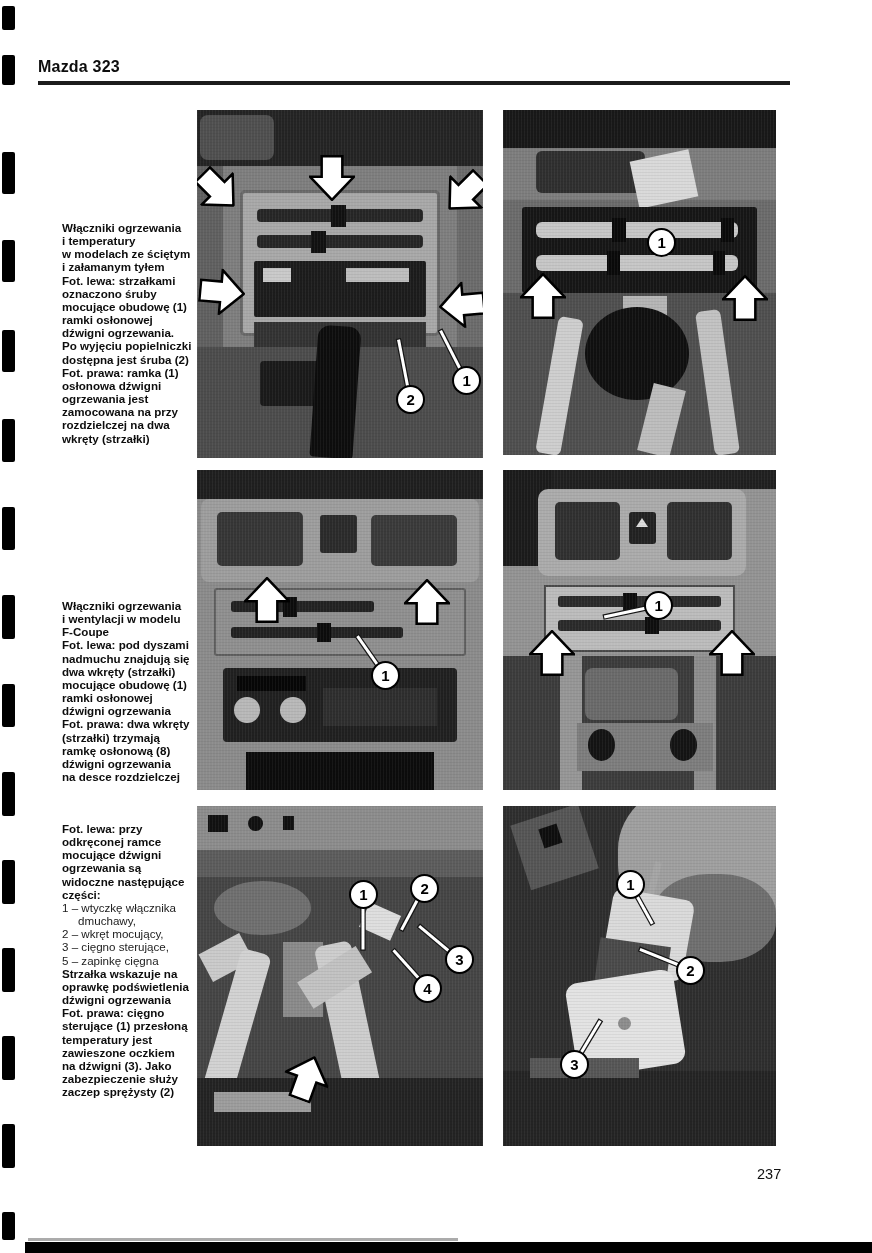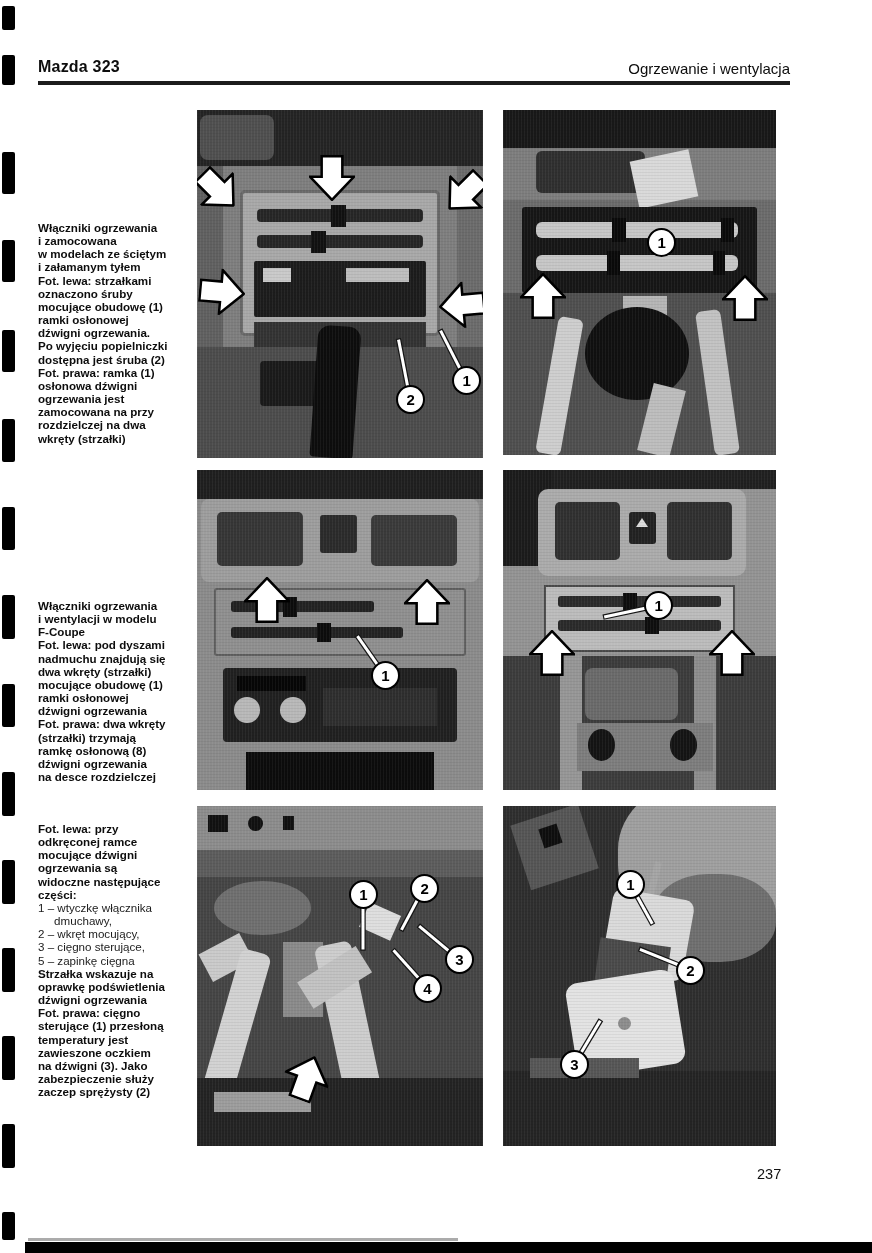--- a/index.html
+++ b/index.html
@@ -9,21 +9,21 @@
     overflow:hidden;margin:0 auto;
   }
   
   .bmark{position:absolute;left:2px;width:13px;background:#000;border-radius:2px;}
   
   .hdr-left{position:absolute;left:38px;top:58px;font-size:16px;font-weight:700;letter-spacing:.2px;}
   .hdr-right{position:absolute;left:0;top:60px;width:790px;text-align:right;font-size:15px;font-weight:400;}
   .hdr-rule{position:absolute;left:38px;top:81px;width:752px;height:4px;background:#1c1c1c;}
   
   .caption{position:absolute;left:38px;width:168px;font-size:11.6px;line-height:13.15px;font-weight:700;}
-  .caption .cap-line{white-space:pre;}
+  .caption .cap-line{white-space:pre;margin-left:24px;}
   .caption .cap-line.light{font-weight:400;color:#1c1c1c;}
   #caption-0{top:221px;}
   #caption-1{top:599px;}
   #caption-2{top:822px;}
   
   .pageno{position:absolute;left:757px;top:1166px;font-size:14.5px;font-weight:400;color:#111;}
   .bottom-smudge{position:absolute;left:28px;top:1238px;width:430px;height:3px;background:#8f8f8f;opacity:.75;}
   .bottom-bar{position:absolute;left:25px;top:1242px;width:847px;height:11px;background:#000;}
   
   .photo{position:absolute;overflow:hidden;background:#7e7e7e;}
@@ -165,26 +165,25 @@
       <div class="bmark" style="top: 684px; height: 43px;"></div>
       <div class="bmark" style="top: 772px; height: 44px;"></div>
       <div class="bmark" style="top: 860px; height: 44px;"></div>
       <div class="bmark" style="top: 948px; height: 44px;"></div>
       <div class="bmark" style="top: 1036px; height: 44px;"></div>
       <div class="bmark" style="top: 1124px; height: 44px;"></div>
       <div class="bmark" style="top: 1212px; height: 28px;"></div>
     </div>
 
   <span class="hdr-left">Mazda 323</span>
-  <span class="hdr-right">Ogrzewanie i wentylacja</span>
   <div class="hdr-rule"></div>
 
   <div class="caption" id="caption-0">
       <div class="cap-line">Włączniki ogrzewania</div>
-      <div class="cap-line">i zamocowana</div>
+      <div class="cap-line">i temperatury</div>
       <div class="cap-line">w modelach ze ściętym</div>
       <div class="cap-line">i załamanym tyłem</div>
       <div class="cap-line">Fot. lewa: strzałkami</div>
       <div class="cap-line">oznaczono śruby</div>
       <div class="cap-line">mocujące obudowę (1)</div>
       <div class="cap-line">ramki osłonowej</div>
       <div class="cap-line">dźwigni ogrzewania.</div>
       <div class="cap-line">Po wyjęciu popielniczki</div>
       <div class="cap-line">dostępna jest śruba (2)</div>
       <div class="cap-line">Fot. prawa: ramka (1)</div>

